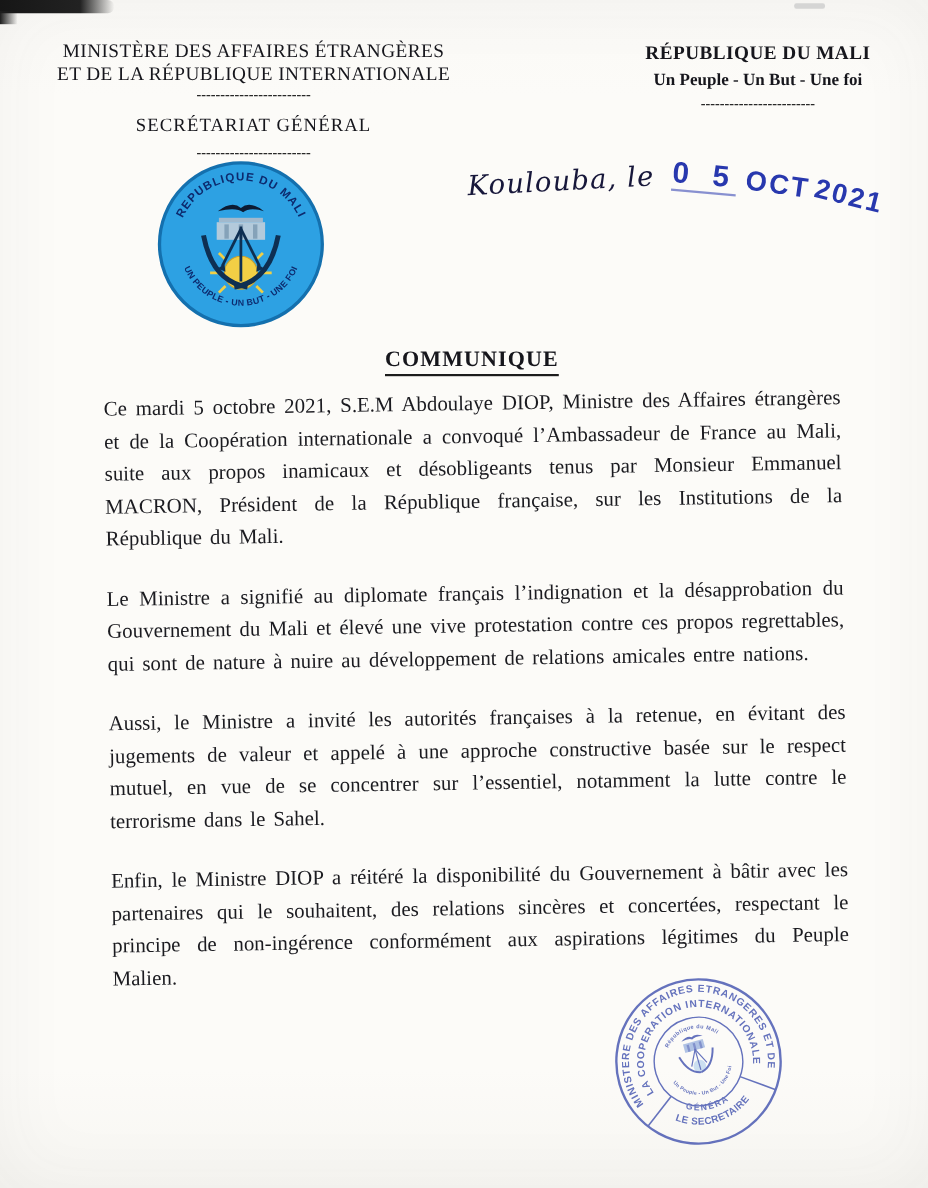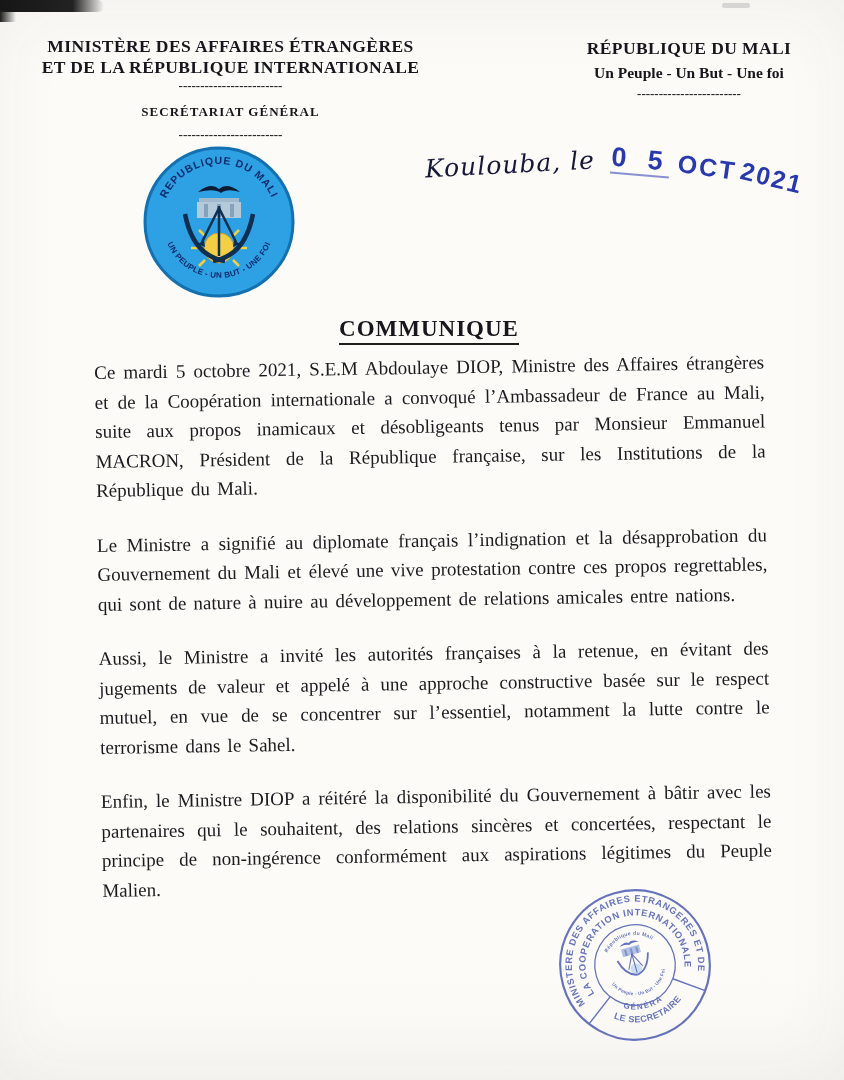--- a/index.html
+++ b/index.html
@@ -27,28 +27,28 @@
   .top-dash{
     position:absolute;left:722px;top:3px;width:28px;height:5px;
     background:#cfcfcf;border-radius:2px;opacity:.85;
   }
   
   .header-left{
     position:absolute;left:28px;top:36px;width:405px;text-align:center;
     color:#16161c;
   }
   .header-left .l1,.header-left .l2{
-    font-weight:bold;font-size:17.5px;line-height:21px;letter-spacing:.4px;
+    font-weight:normal;font-size:17.5px;line-height:21px;letter-spacing:.4px;
   }
   .sep-dashes{
     font-weight:bold;font-size:13px;line-height:12px;letter-spacing:0;
     color:#222;margin-top:2px;
   }
   .header-left .secretariat{
-    font-weight:bold;font-size:13px;letter-spacing:1px;margin-top:12px;
+    font-weight:normal;font-size:17px;letter-spacing:1px;margin-top:12px;
   }
   .header-left .sep2{margin-top:9px;}
   .header-right{
     position:absolute;left:548px;top:38px;width:282px;text-align:center;color:#16161c;
   }
   .header-right .republic{font-weight:bold;font-size:17.5px;letter-spacing:.4px;}
   .header-right .motto{font-weight:bold;font-size:15.5px;margin-top:5px;}
   .header-right .sep-dashes{margin-top:6px;}
   
   .seal{position:absolute;left:141px;top:144px;width:156px;height:156px;}
@@ -64,21 +64,21 @@
     display:inline-block;margin-left:12px;
     font-family:"Liberation Sans", sans-serif;font-weight:bold;
     color:#2838ae;transform:rotate(5deg);vertical-align:top;
   }
   .date-stamp .day{font-size:27px;letter-spacing:7px;border-bottom:2px solid rgba(40,56,174,.55);}
   .date-stamp .month{font-size:25px;margin-left:8px;letter-spacing:2px;display:inline-block;transform:rotate(3deg) translateY(2px);}
   .date-stamp .year{font-size:25px;margin-left:6px;letter-spacing:2px;display:inline-block;transform:rotate(9deg) translateY(7px);}
   
   .doc-title{position:absolute;left:94px;top:316px;width:670px;text-align:center;}
   .doc-title span{
-    display:inline-block;font-weight:bold;font-size:23px;letter-spacing:1px;color:#16161c;
+    display:inline-block;font-weight:bold;font-size:20px;letter-spacing:1px;color:#16161c;
     border-bottom:2px solid #1c1c1c;padding-bottom:1px;
   }
   
   .body-text{
     position:absolute;left:94px;top:358px;width:670px;
     transform:rotate(-0.9deg);transform-origin:left top;
     color:#1b1b20;
   }
   .body-text p{
     margin:0 0 25px 0;font-size:19px;line-height:29.5px;

